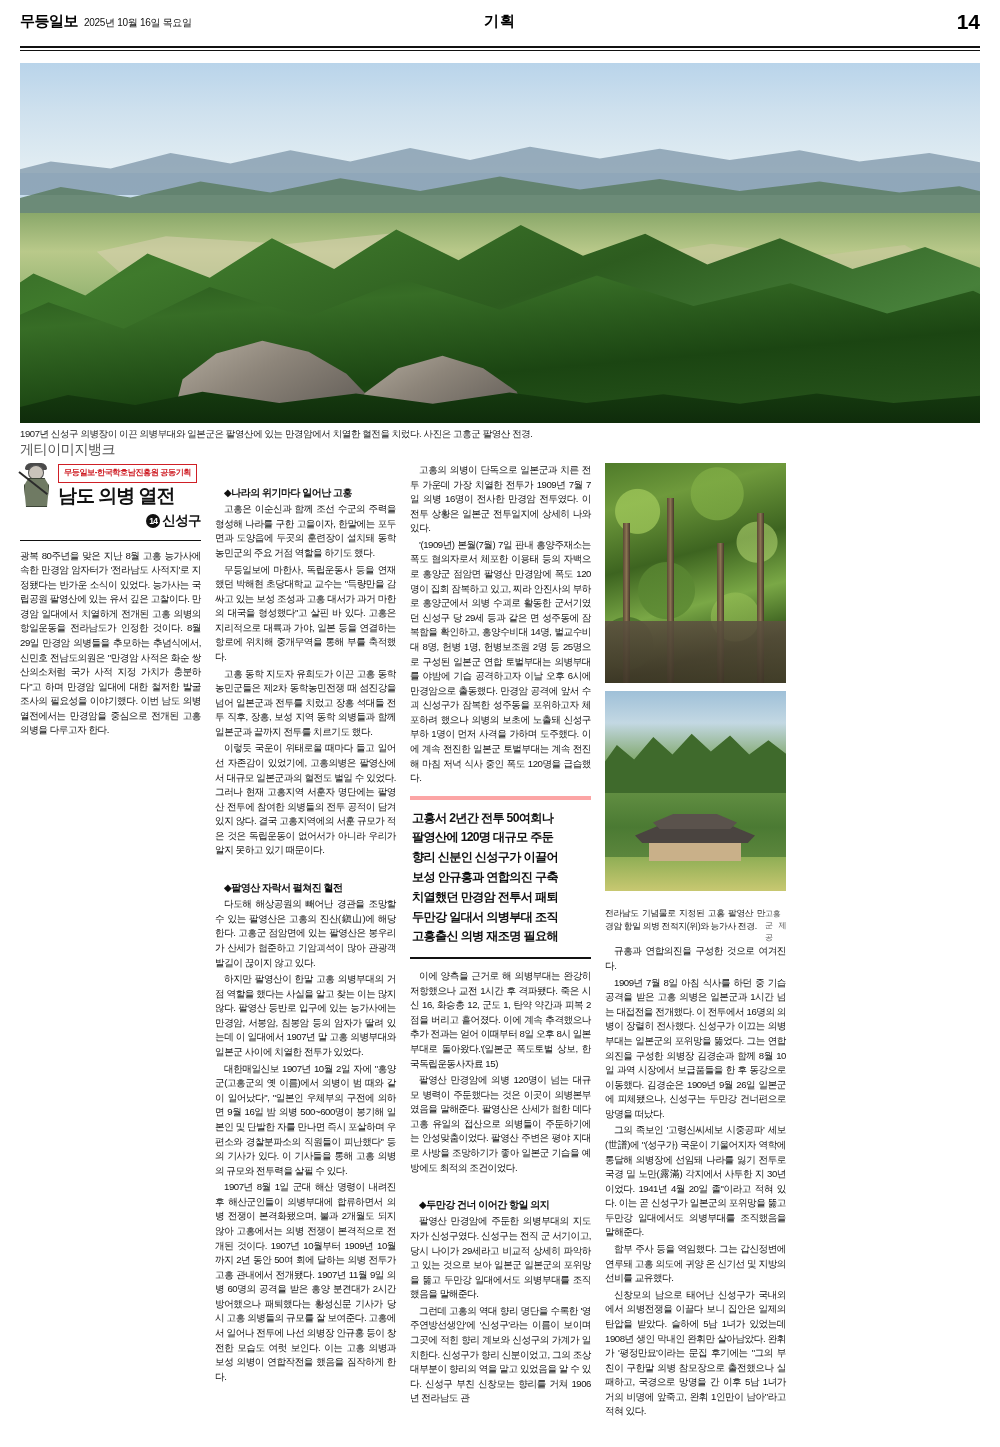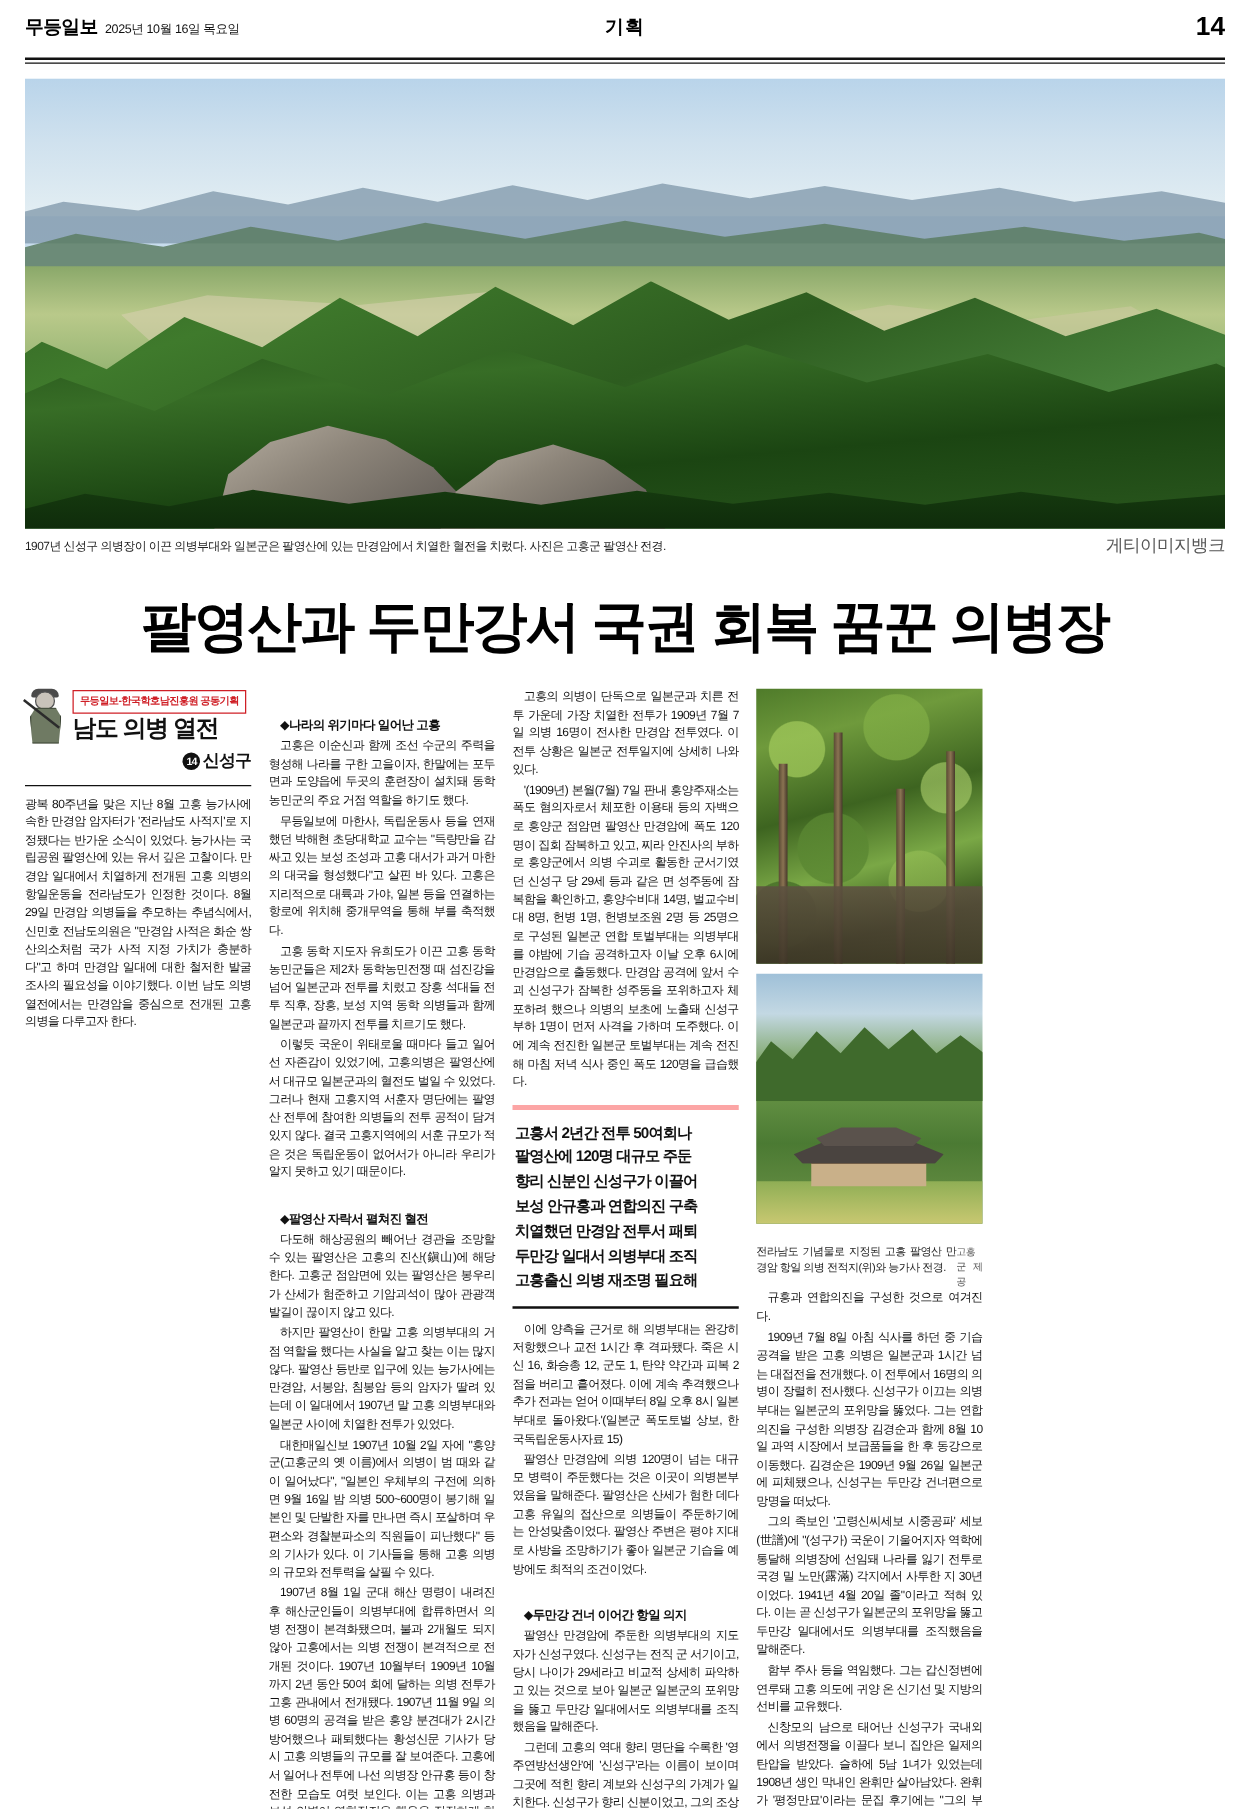--- a/index.html
+++ b/index.html
@@ -101,22 +101,22 @@
     clip-path: polygon(0% 100%, 8% 54%, 26% 22%, 50% 6%, 72% 22%, 90% 52%, 100% 100%);
   }
   .shrub {
     position: absolute; bottom: 0; height: 40px; width: 100%;
     background: linear-gradient(#173d10, #0f2c0b);
     clip-path: polygon(0% 60%, 5% 30%, 12% 55%, 19% 22%, 27% 50%, 35% 26%,
       43% 52%, 51% 24%, 59% 50%, 67% 28%, 75% 52%, 83% 26%, 91% 50%, 100% 32%,
       100% 100%, 0% 100%);
   }
   .caption-row {
-    display: flex; justify-content: space-between; align-items: center;
-    margin-top: 5px; padding-bottom: 4px;
+    display: flex; justify-content: space-between; align-items: flex-start;
+    margin-top: 5px; padding-bottom: 4px; flex-direction: column;
   }
   .caption { font-size: 9.5px; letter-spacing: -0.4px; color: #222; }
   .credit { font-size: 14px; color: #555; letter-spacing: -0.4px; }
 
   
   .headline {
     text-align: center; font-size: 44px; font-weight: 700;
     letter-spacing: -1.6px; margin: 22px 0 20px;
   }
 
@@ -280,21 +280,20 @@
       <div class="rock-l"></div>
       <div class="rock-r"></div>
       <div class="shrub"></div>
     </div>
     <div class="caption-row">
       <div class="caption">1907년 신성구 의병장이 이끈 의병부대와 일본군은 팔영산에 있는 만경암에서 치열한 혈전을 치렀다. 사진은 고흥군 팔영산 전경.</div>
       <div class="credit">게티이미지뱅크</div>
     </div>
   </div>
 
-  <div class="headline">팔영산과 두만강서 국권 회복 꿈꾼 의병장</div>
 
   <div class="cols">
 
     <div class="col">
       <div class="series-box">
         <div class="series-head">
           <div class="soldier">
             <div class="hat"></div>
             <div class="head"></div>
             <div class="body"></div>

